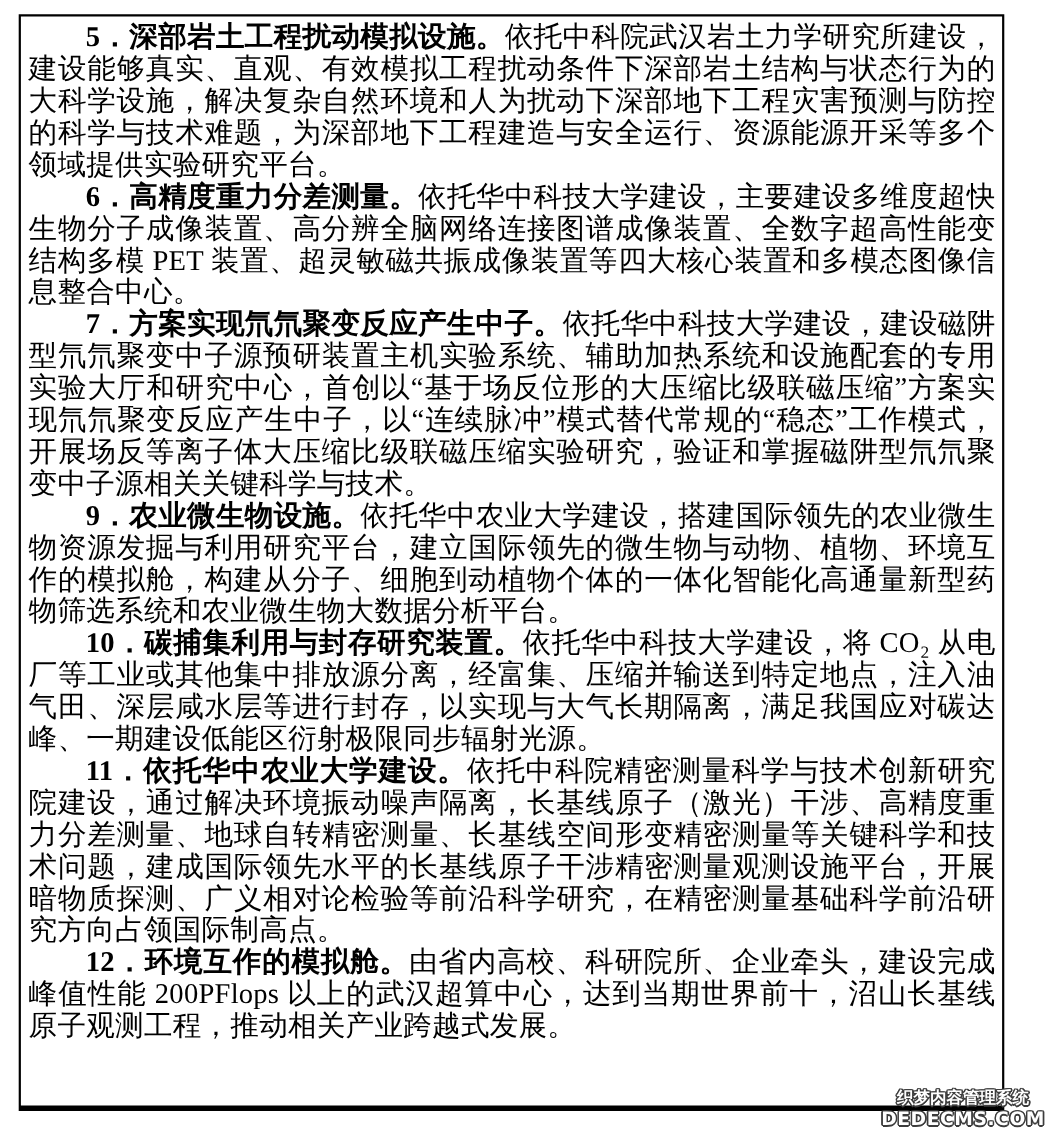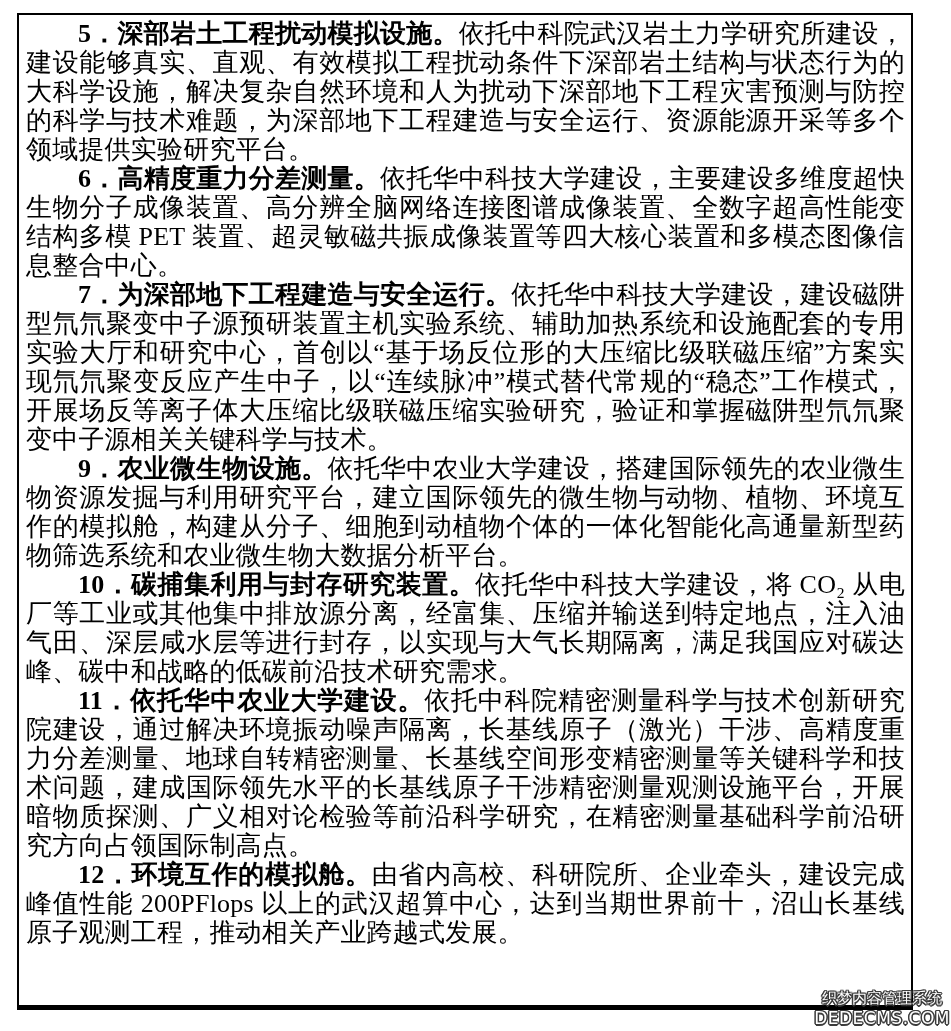--- a/index.html
+++ b/index.html
@@ -39,47 +39,47 @@
   .head {
     font-weight: bold;
   }
   .watermark {
     position: absolute;
     right: 1px;
     bottom: 2px;
     z-index: 5;
     text-align: center;
     font-family: "DejaVu Sans", "Liberation Sans", sans-serif;
-    font-weight: normal;
+    font-weight: bold;
     line-height: 1.25;
     color: #ffffff;
     text-shadow:
       -1.5px 0 #3c3c3c, 1.5px 0 #3c3c3c,
       0 -1.5px #3c3c3c, 0 1.5px #3c3c3c,
       -1px -1px #3c3c3c, 1px 1px #3c3c3c,
       -1px 1px #3c3c3c, 1px -1px #3c3c3c;
   }
   .wm-cn { font-size: 15px; }
   .wm-en { font-size: 17px; letter-spacing: 0.5px; }
 </style>
 </head>
 <body>
 
 <div class="page-frame">
 
   <p class="para"><b class="head">5．</b><b class="head">深部岩土工程扰动模拟设施。</b><span>依托中科院武汉岩土力学研究所建设，建设能够真实、直观、有效模拟工程扰动条件下深部岩土结构与状态行为的大科学设施，解决复杂自然环境和人为扰动下深部地下工程灾害预测与防控的科学与技术难题，为深部地下工程建造与安全运行、资源能源开采等多个领域提供实验研究平台。</span></p>
 
   <p class="para"><b class="head">6．</b><b class="head">高精度重力分差测量。</b><span>依托华中科技大学建设，主要建设多维度超快生物分子成像装置、高分辨全脑网络连接图谱成像装置、全数字超高性能变结构多模 PET 装置、超灵敏磁共振成像装置等四大核心装置和多模态图像信息整合中心。</span></p>
 
-  <p class="para"><b class="head">7．</b><b class="head">为深部地下工程建造与安全运行。</b><span>依托华中科技大学建设，建设磁阱型氘氘聚变中子源预研装置主机实验系统、辅助加热系统和设施配套的专用实验大厅和研究中心，首创以“基于场反位形的大压缩比级联磁压缩”方案实现氘氘聚变反应产生中子，以“连续脉冲”模式替代常规的“稳态”工作模式，开展场反等离子体大压缩比级联磁压缩实验研究，验证和掌握磁阱型氘氘聚变中子源相关关键科学与技术。</span></p>
+  <p class="para"><b class="head">7．</b><b class="head">方案实现氘氘聚变反应产生中子。</b><span>依托华中科技大学建设，建设磁阱型氘氘聚变中子源预研装置主机实验系统、辅助加热系统和设施配套的专用实验大厅和研究中心，首创以“基于场反位形的大压缩比级联磁压缩”方案实现氘氘聚变反应产生中子，以“连续脉冲”模式替代常规的“稳态”工作模式，开展场反等离子体大压缩比级联磁压缩实验研究，验证和掌握磁阱型氘氘聚变中子源相关关键科学与技术。</span></p>
 
 
   <p class="para"><b class="head">9．</b><b class="head">农业微生物设施。</b><span>依托华中农业大学建设，搭建国际领先的农业微生物资源发掘与利用研究平台，建立国际领先的微生物与动物、植物、环境互作的模拟舱，构建从分子、细胞到动植物个体的一体化智能化高通量新型药物筛选系统和农业微生物大数据分析平台。</span></p>
 
-  <p class="para"><b class="head">10．</b><b class="head">碳捕集利用与封存研究装置。</b><span>依托华中科技大学建设，将 CO₂ 从电厂等工业或其他集中排放源分离，经富集、压缩并输送到特定地点，注入油气田、深层咸水层等进行封存，以实现与大气长期隔离，满足我国应对碳达峰、碳中和战略的低碳前沿技术研究需求。</span></p>
+  <p class="para"><b class="head">10．</b><b class="head">碳捕集利用与封存研究装置。</b><span>依托华中科技大学建设，将 CO₂ 从电厂等工业或其他集中排放源分离，经富集、压缩并输送到特定地点，注入油气田、深层咸水层等进行封存，以实现与大气长期隔离，满足我国应对碳达峰、一期建设低能区衍射极限同步辐射光源。</span></p>
 
   <p class="para"><b class="head">11．</b><b class="head">依托华中农业大学建设。</b><span>依托中科院精密测量科学与技术创新研究院建设，通过解决环境振动噪声隔离，长基线原子（激光）干涉、高精度重力分差测量、地球自转精密测量、长基线空间形变精密测量等关键科学和技术问题，建成国际领先水平的长基线原子干涉精密测量观测设施平台，开展暗物质探测、广义相对论检验等前沿科学研究，在精密测量基础科学前沿研究方向占领国际制高点。</span></p>
 
   <p class="para"><b class="head">12．</b><b class="head">环境互作的模拟舱。</b><span>由省内高校、科研院所、企业牵头，建设完成峰值性能 200PFlops 以上的武汉超算中心，达到当期世界前十，沼山长基线原子观测工程，推动相关产业跨越式发展。</span></p>
 
 </div>
 
 <div class="watermark">
   <div class="wm-cn">织梦内容管理系统</div>
   <div class="wm-en">DEDECMS.COM</div>

